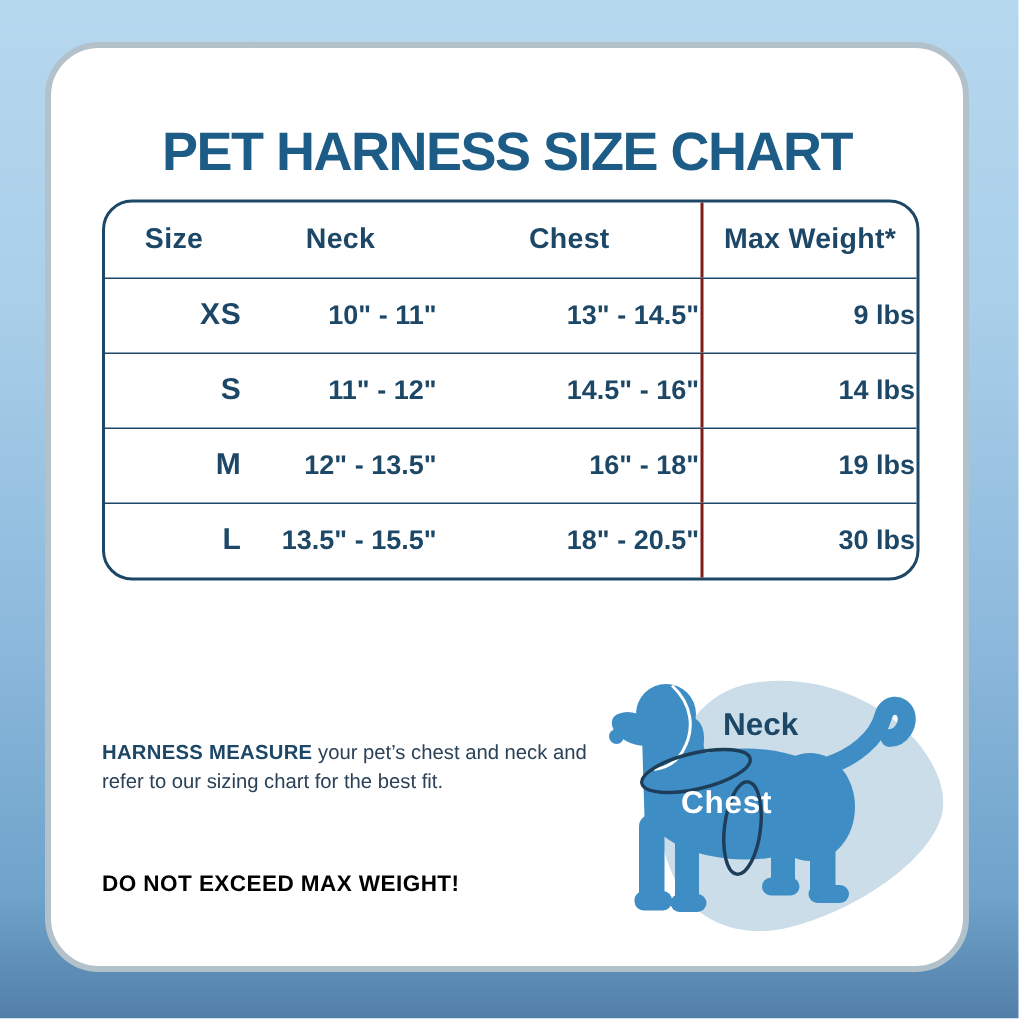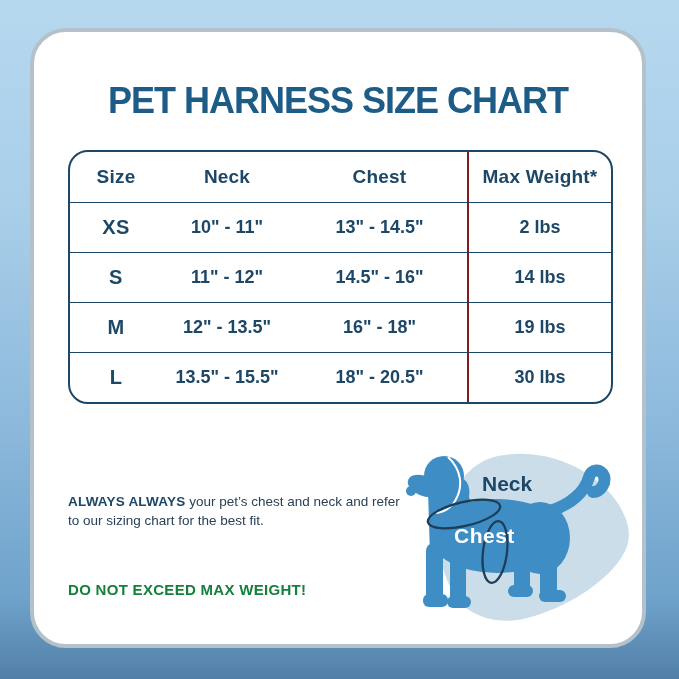--- a/index.html
+++ b/index.html
@@ -13,39 +13,39 @@
     position:absolute; left:30px; top:28px; width:616px; height:620px;
     box-sizing:border-box; background:#ffffff;
     border:4px solid #b3c2ca; border-radius:36px;
   }
   .title {
     position:absolute; top:48px; left:0; right:0; text-align:center;
     font-size:36px; font-weight:bold; letter-spacing:-1px; color:#1c5c87;
     white-space:nowrap;
   }
   table.size-table {
-    position:absolute; left:34px; top:118px; width:541px;
+    position:absolute; left:34px; top:101px; width:541px;
     border-collapse:separate; border-spacing:0;
     border:2.5px solid #1d4767; border-radius:20px;
     color:#1d4767; text-align:center; table-layout:fixed;
   }
   .size-table th { height:48px; font-size:19px; font-weight:bold; letter-spacing:0.2px; }
-  .size-table td { height:47px; font-size:18px; font-weight:bold; }
+  .size-table td { height:47px; font-size:18px; font-weight:bold;text-align:right; }
   .size-table tbody td { border-top:1.5px solid #1d4767; }
   .size-table .col-weight { border-left:2px solid #7f1d1d; }
   .size-table .size-cell { font-size:20px; letter-spacing:0.5px; }
   .notes {
     position:absolute; left:34px; top:460px; width:334px;
     font-size:13.5px; line-height:1.42; color:#2a4158;
   }
   .notes p { margin:0 0 11px 0; }
   .notes strong { color:#1d4767; letter-spacing:0.2px; }
   .warning {
     position:absolute; left:34px; top:549px;
-    font-size:15px; font-weight:bold; color:#15803d; letter-spacing:0.3px;
+    font-size:15px; font-weight:bold; color:#000000; letter-spacing:0.3px;
   }
   .illustration { position:absolute; left:368px; top:416px; width:252px; height:196px; }
   .illustration .label-neck  { position:absolute; left:80px; top:24px; font-size:21px; font-weight:bold; color:#1d4767; }
   .illustration .label-chest { position:absolute; left:52px; top:76px; font-size:21px; font-weight:bold; color:#ffffff; letter-spacing:0.5px; }
 </style>
 </head>
 <body>
 
 <div class="canvas">
   <div class="card">
@@ -65,21 +65,21 @@
           <th>Neck</th>
           <th>Chest</th>
           <th class="col-weight">Max Weight*</th>
         </tr>
       </thead>
       <tbody>
         <tr>
           <td class="size-cell">XS</td>
           <td>10" - 11"</td>
           <td>13" - 14.5"</td>
-          <td class="col-weight">2 lbs</td>
+          <td class="col-weight">9 lbs</td>
         </tr>
         <tr>
           <td class="size-cell">S</td>
           <td>11" - 12"</td>
           <td>14.5" - 16"</td>
           <td class="col-weight">14 lbs</td>
         </tr>
         <tr>
           <td class="size-cell">M</td>
           <td>12" - 13.5"</td>
@@ -89,21 +89,21 @@
         <tr>
           <td class="size-cell">L</td>
           <td>13.5" - 15.5"</td>
           <td>18" - 20.5"</td>
           <td class="col-weight">30 lbs</td>
         </tr>
       </tbody>
     </table>
 
     <div class="notes">
-      <p><strong>ALWAYS ALWAYS</strong><span> your pet’s chest and neck and refer to our sizing chart for the best fit.</span></p>
+      <p><strong>HARNESS MEASURE</strong><span> your pet’s chest and neck and refer to our sizing chart for the best fit.</span></p>
     </div>
     <div class="warning">DO NOT EXCEED MAX WEIGHT!</div>
 
     <div class="illustration">
       <svg width="252" height="196" viewBox="0 0 252 196" xmlns="http://www.w3.org/2000/svg">
         <path fill="#cbdde8" d="M96,8 C135,0 180,14 208,45 C226,66 232,88 222,105 C208,132 165,160 125,170 C95,178 65,168 52,146 C38,122 30,85 44,58 C57,32 70,14 96,8 Z"></path>
         <g fill="#3e8ec5">
           <path d="M148,63 C168,57 183,44 187,29 C189,21 199,20 202,28 C204,35 199,44 191,44" fill="none" stroke="#3e8ec5" stroke-width="12" stroke-linecap="round"></path>
           <rect x="24" y="95" width="17" height="60" rx="8"></rect>
           <rect x="21" y="146" width="25" height="13" rx="6"></rect>

